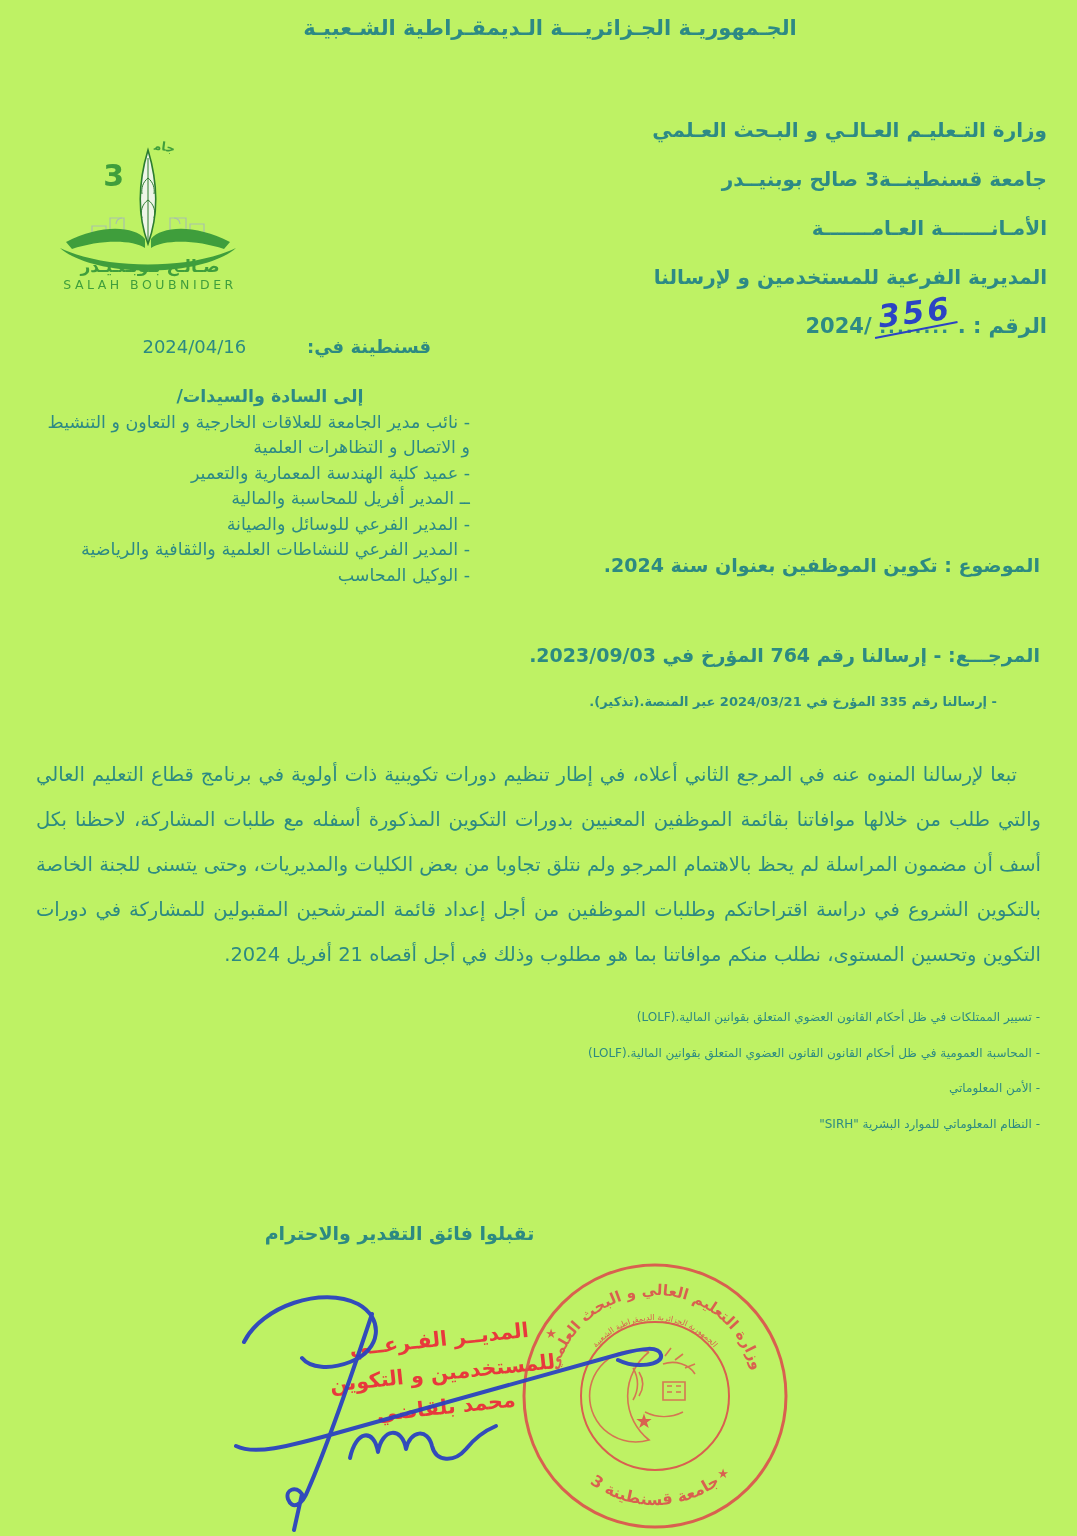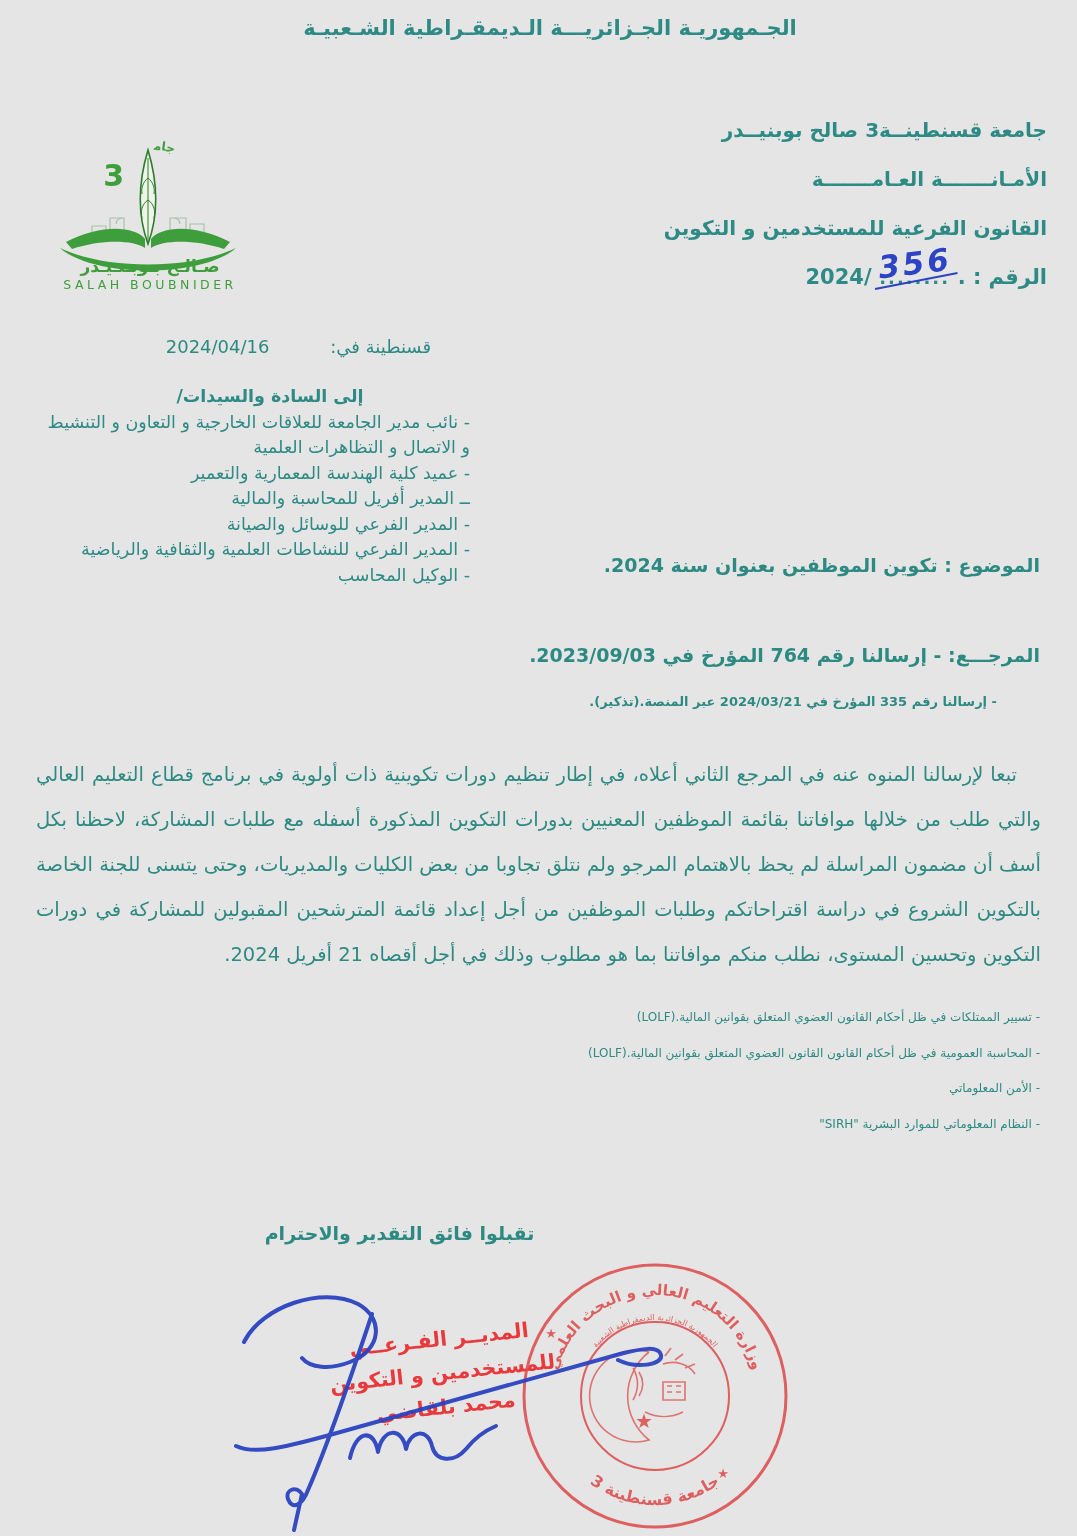--- a/index.html
+++ b/index.html
@@ -1,19 +1,19 @@
 <!DOCTYPE html>
 <html lang="ar" dir="rtl"><head>
 <meta charset="utf-8">
 <style>
   html,body{margin:0;padding:0;background:#ffffff;}
   .page{
     position:relative;
     width:1077px;height:1536px;
-    background:#e5e5e5;
+    background:#bef264;
     overflow:hidden;
     font-family:"DejaVu Sans", sans-serif;
     direction:rtl;
     color:#2d8a82;
   }
   .abs{position:absolute;}
 
   
   .republic{
     top:16px;left:255px;width:590px;
@@ -44,21 +44,21 @@
   }
 
   
   .logo{top:138px;left:46px;width:214px;height:156px;}
 
   
   .place-date{
     top:336px;left:45px;width:386px;
     text-align:right;font-size:18px;white-space:nowrap;
   }
-  .place-date .pd-label{font-weight:normal;margin-top:17px;}
+  .place-date .pd-label{font-weight:bold;margin-top:17px;}
   .place-date .pd-value{margin-right:55px;font-weight:normal;unicode-bidi:embed;}
 
   
   .recipients{
     top:384px;left:40px;width:430px;
     text-align:right;font-size:17.5px;line-height:25.5px;color:#2d8a85;
   }
   .recipients .heading{font-weight:bold;padding-left:30px;text-align:center;}
   .recipients .item{}
 
@@ -137,23 +137,24 @@
       <path d="M 20 104 C 55 86, 88 88, 99 101 L 99 110 C 86 101, 52 102, 26 111 Z"></path>
       <path d="M 184 104 C 149 86, 116 88, 105 101 L 105 110 C 118 101, 152 102, 178 111 Z"></path>
       <path d="M 14 110 C 60 132, 144 132, 190 110 C 156 140, 48 140, 14 110 Z"></path>
     </g>
 
     <text x="104" y="134" text-anchor="middle" font-size="17" font-weight="bold" fill="#3f9e3c" letter-spacing="5">صـالـح بـوبـنـيـدر</text>
     <text x="104" y="151" text-anchor="middle" font-size="12.5" fill="#3f9e3c" letter-spacing="3.5">SALAH BOUBNIDER</text>
   </svg>
 
   <div class="abs letterhead">
+    <div class="lh-line">وزارة التـعليـم العـالـي و البـحث العـلمي</div>
     <div class="lh-line">جامعة قسنطينــة3 صالح بوبنيــدر</div>
     <div class="lh-line">الأمـانـــــــة العـامـــــــة</div>
-    <div class="lh-line">القانون الفرعية للمستخدمين و التكوين</div>
+    <div class="lh-line">المديرية الفرعية للمستخدمين و لإرسالنا</div>
     <div class="lh-line number-line">
       <span>الرقم : .</span><span class="dots-wrap"><span class="dots">........</span><span class="handwritten">356</span></span><span dir="ltr">2024/</span>
     </div>
   </div>
 
   <div class="abs place-date">
     <span class="pd-label">قسنطينة في:</span>
     <span class="pd-value" dir="ltr">2024/04/16</span>
   </div>
 

